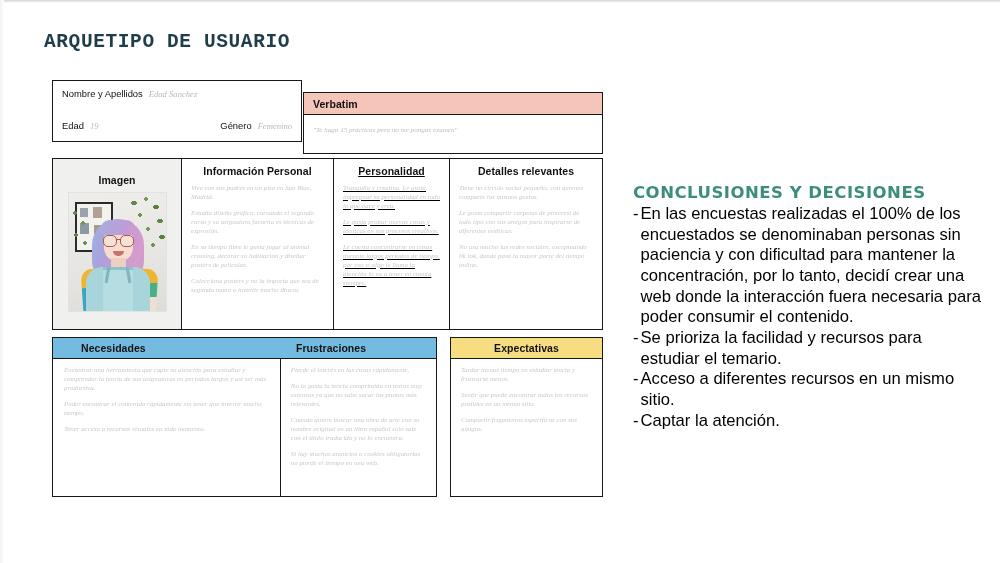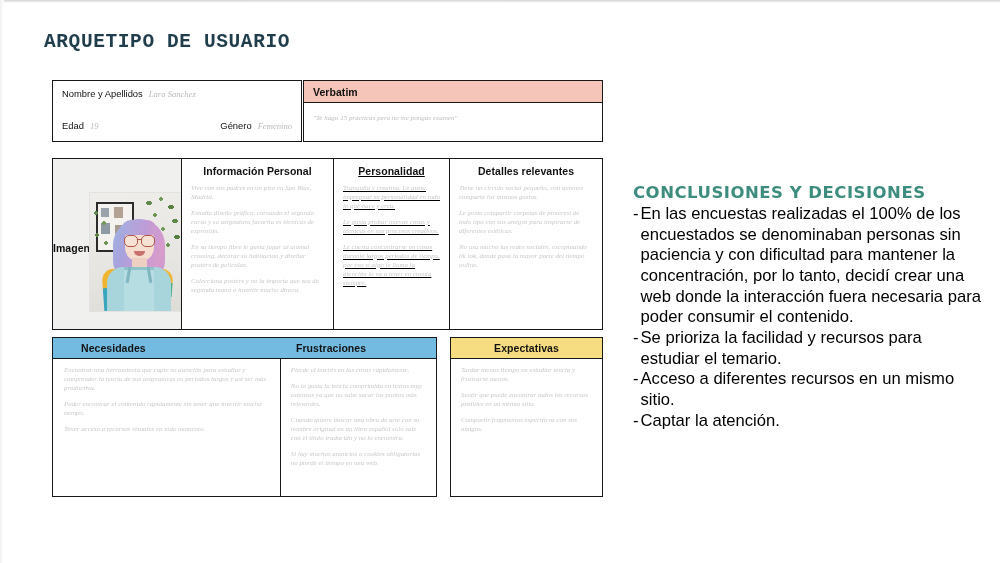--- a/index.html
+++ b/index.html
@@ -79,21 +79,21 @@
   .lab {
     font-weight: 400; font-size: 9.4px; color: #111; white-space: nowrap;
   }
   .val {
     font-family: "Liberation Serif", serif; font-style: italic;
     font-size: 8.6px; color: #b9b9b9; margin-left: 6px; white-space: nowrap;
   }
   .id-pair { display: flex; align-items: baseline; }
 
   #verbatim-block {
-    left: 303px; top: 80px; width: 300px; height: 62px;
+    left: 303px; top: 92px; width: 300px; height: 62px;
   }
   #verbatim-head {
     box-sizing: border-box;
     height: 22px;
     background: #f4c5b8;
     border-bottom: 1.6px solid #181818;
     display: flex; align-items: center;
     padding-left: 9px;
   }
   #verbatim-quote {
@@ -104,21 +104,21 @@
 
   
   #persona-block {
     left: 52px; top: 158px; width: 551px; height: 172px;
     display: flex;
   }
   .pcol { box-sizing: border-box; position: relative; }
   .pcol + .pcol { border-left: 1.6px solid #181818; }
   #col-imagen {
     width: 128px; background: #f0f0ee;
-    display: flex; flex-direction: row; align-items: center;
+    display: flex; flex-direction: column; align-items: center;
     padding-top: 15px;
   }
   #col-info    { width: 152px; padding: 6px 9px 0 9px; }
   #col-person  { width: 116px; padding: 6px 9px 0 9px; text-decoration: underline; }
   #col-detail  { width: 153px; padding: 6px 9px 0 9px; }
   .pcol .cellhead { display: block; text-align: center; margin-bottom: 7px; }
 
   
   .photo-frame {
     width: 97px; height: 118px;
@@ -235,21 +235,21 @@
 
 <div class="slide">
   <div class="edge-top"></div>
   <div class="edge-left"></div>
 
   <div class="deck-title">ARQUETIPO DE USUARIO</div>
 
   <div class="blk" id="identity-block">
     <div class="id-row">
       <span class="lab">Nombre y Apellidos</span>
-      <span class="val">Lara Sanchez</span>
+      <span class="val">Edad Sanchez</span>
     </div>
     <div class="id-row second">
       <span class="id-pair">
         <span class="lab">Edad</span>
         <span class="val">19</span>
       </span>
       <span class="id-pair">
         <span class="lab">Género</span>
         <span class="val">Femenino</span>
       </span>

